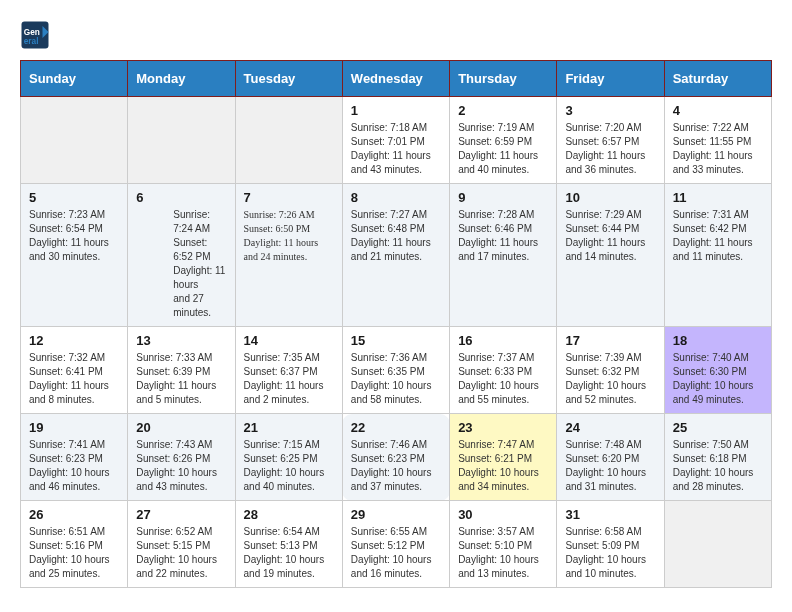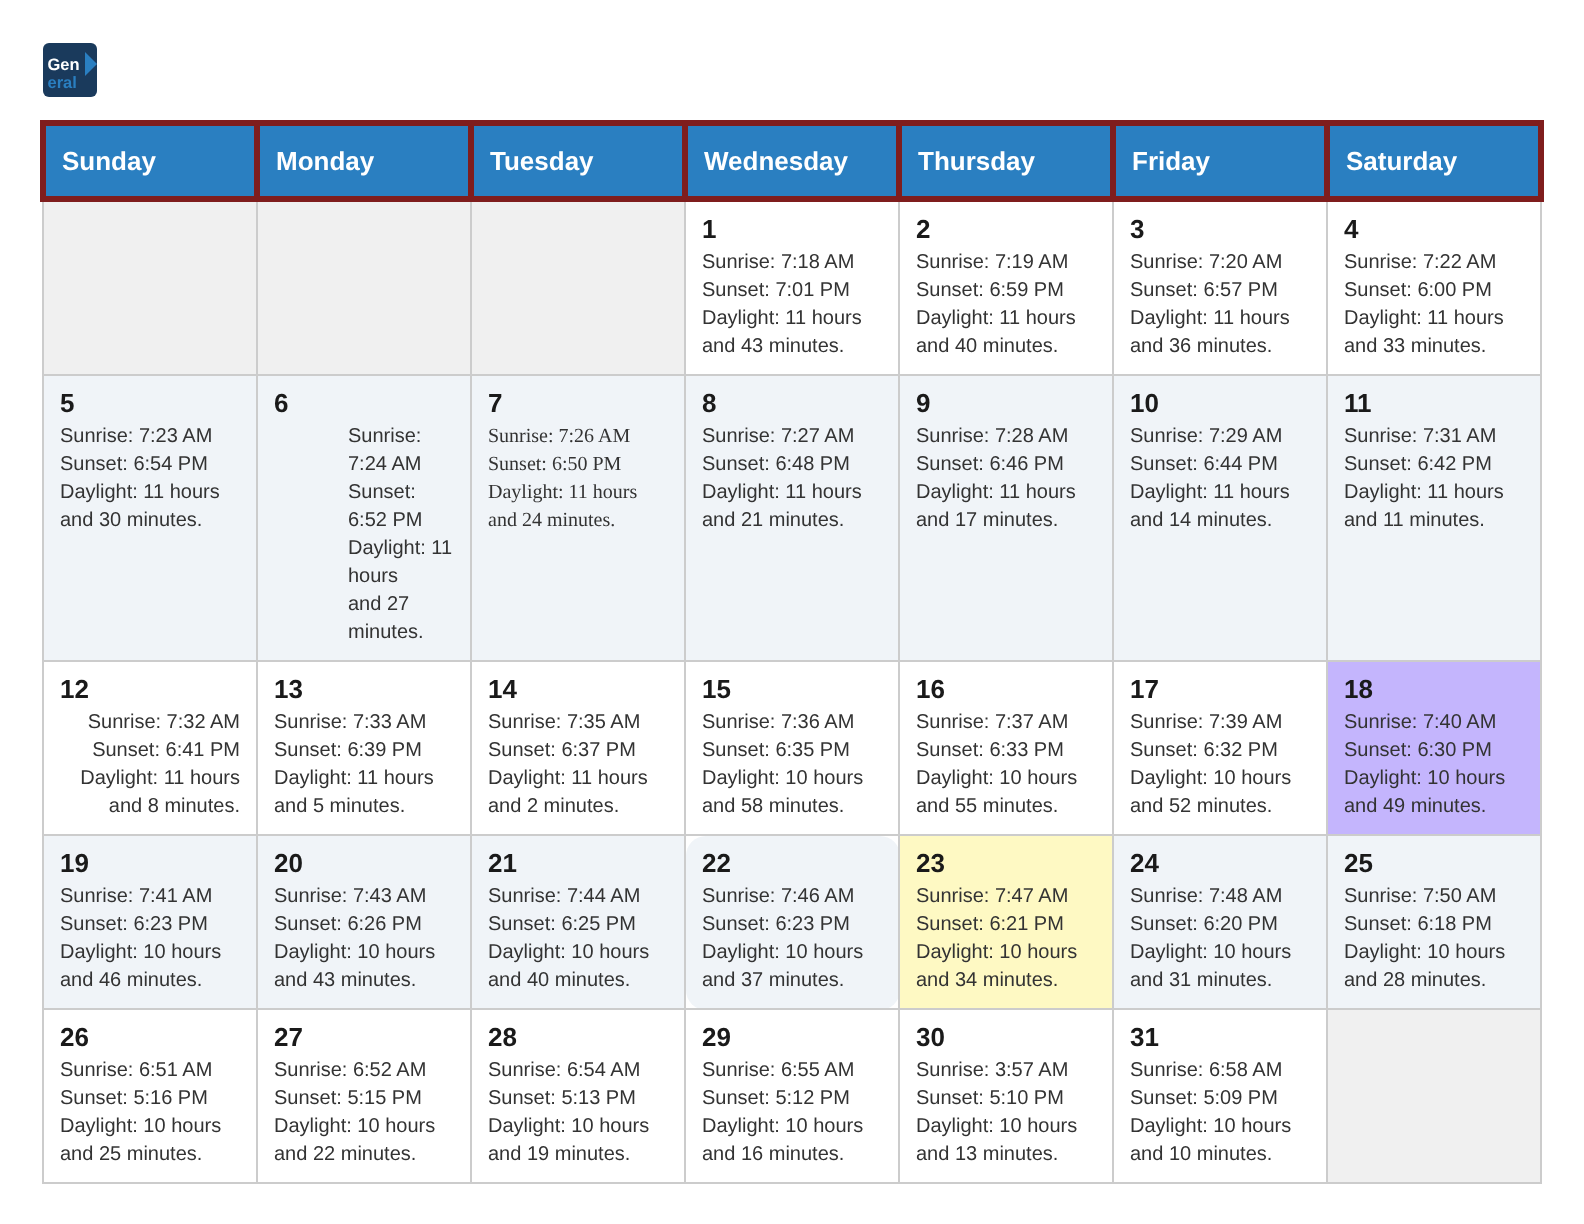--- a/index.html
+++ b/index.html
@@ -41,21 +41,21 @@
       width: 100%;
       border-collapse: collapse;
       border: 1px solid #ccc;
     }
     .calendar th {
       background-color: #2a7fc1;
       color: white;
       text-align: left;
       padding: 10px 8px;
       font-size: 13px;
-      border: 3px solid #7f1d1d;
+      border: 1px solid #7f1d1d;
     }
     .calendar td {
       vertical-align: top;
       padding: 6px 8px;
       border: 1px solid #ccc;
       font-size: 10px;
       color: #333;
       width: 107px;
       min-height: 80px;
       background: #fff;
@@ -138,21 +138,21 @@
         <td style="background: rgb(255, 255, 255);">
           <span class="day-number">3</span>
           <div class="day-info" style="white-space: pre-line;">Sunrise: 7:20 AM
 Sunset: 6:57 PM
 Daylight: 11 hours
 and 36 minutes.</div>
         </td>
         <td style="background: rgb(255, 255, 255);">
           <span class="day-number">4</span>
           <div class="day-info" style="white-space: pre-line;">Sunrise: 7:22 AM
-Sunset: 6:00 PM
+Sunset: 11:55 PM
 Daylight: 11 hours
 and 33 minutes.</div>
         </td>
       </tr>
       <tr>
         <td style="background: rgb(240, 244, 248);">
           <span class="day-number">5</span>
           <div class="day-info" style="white-space: pre-line;">Sunrise: 7:23 AM
 Sunset: 6:54 PM
 Daylight: 11 hours
@@ -197,21 +197,21 @@
           <span class="day-number">11</span>
           <div class="day-info" style="white-space: pre-line;">Sunrise: 7:31 AM
 Sunset: 6:42 PM
 Daylight: 11 hours
 and 11 minutes.</div>
         </td>
       </tr>
       <tr>
         <td style="background: rgb(255, 255, 255);">
           <span class="day-number">12</span>
-          <div class="day-info" style="white-space: pre-line; text-align: right;">Sunrise: 7:32 AM
+          <div class="day-info" style="white-space: pre-line;">Sunrise: 7:32 AM
 Sunset: 6:41 PM
 Daylight: 11 hours
 and 8 minutes.</div>
         </td>
         <td style="background: rgb(255, 255, 255);">
           <span class="day-number">13</span>
           <div class="day-info" style="white-space: pre-line;">Sunrise: 7:33 AM
 Sunset: 6:39 PM
 Daylight: 11 hours
 and 5 minutes.</div>
@@ -262,21 +262,21 @@
         </td>
         <td style="background: rgb(240, 244, 248);">
           <span class="day-number">20</span>
           <div class="day-info" style="white-space: pre-line;">Sunrise: 7:43 AM
 Sunset: 6:26 PM
 Daylight: 10 hours
 and 43 minutes.</div>
         </td>
         <td style="background: rgb(240, 244, 248);">
           <span class="day-number">21</span>
-          <div class="day-info" style="white-space: pre-line;">Sunrise: 7:44 AM
+          <div class="day-info" style="white-space: pre-line;">Sunrise: 7:15 AM
 Sunset: 6:25 PM
 Daylight: 10 hours
 and 40 minutes.</div>
         </td>
         <td style="background: rgb(240, 244, 248); border-radius: 10px;">
           <span class="day-number">22</span>
           <div class="day-info" style="white-space: pre-line;">Sunrise: 7:46 AM
 Sunset: 6:23 PM
 Daylight: 10 hours
 and 37 minutes.</div>

